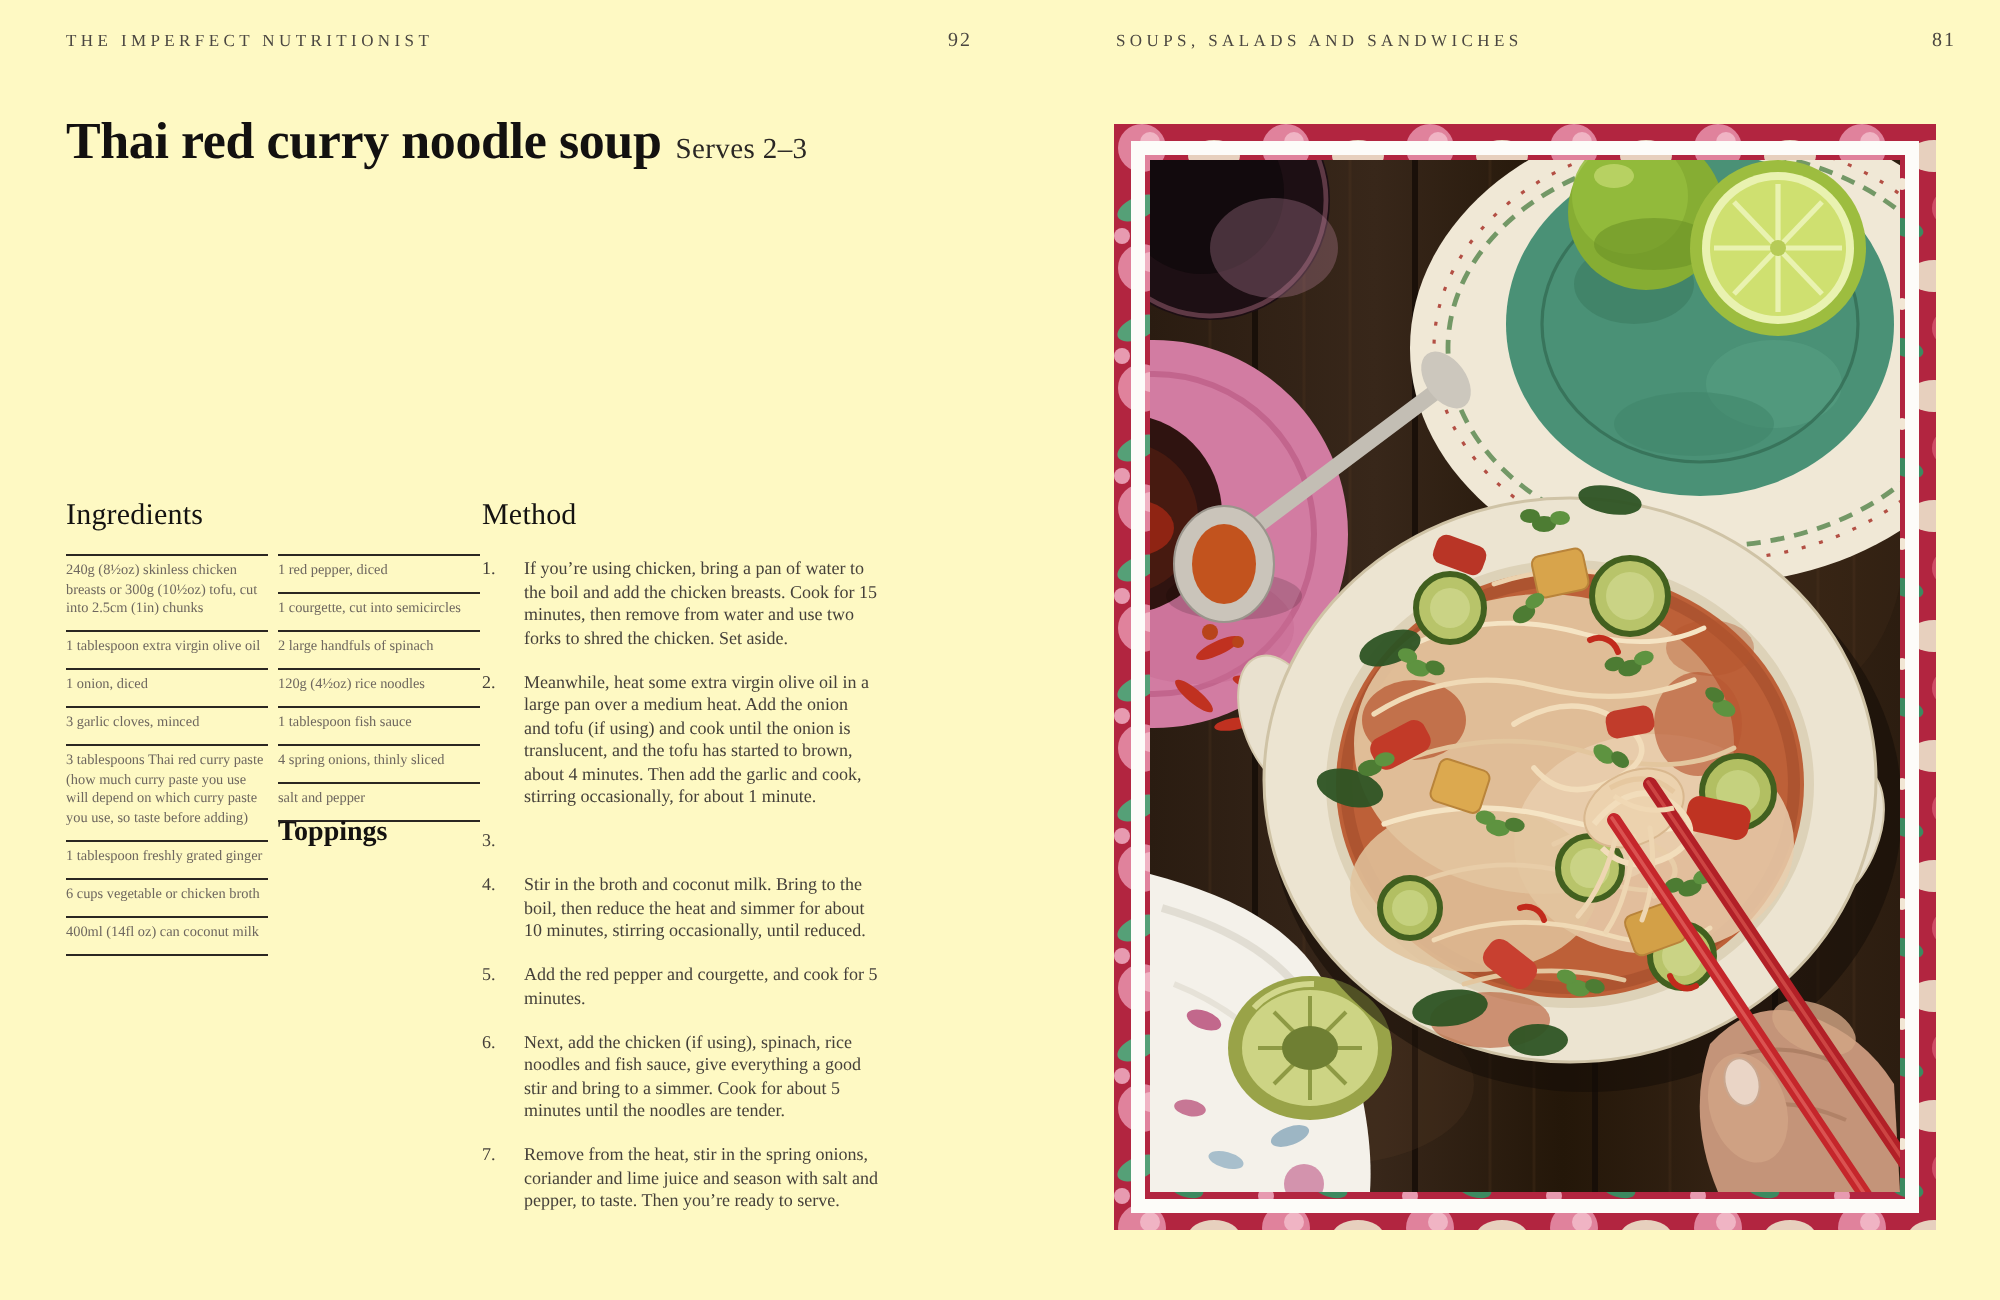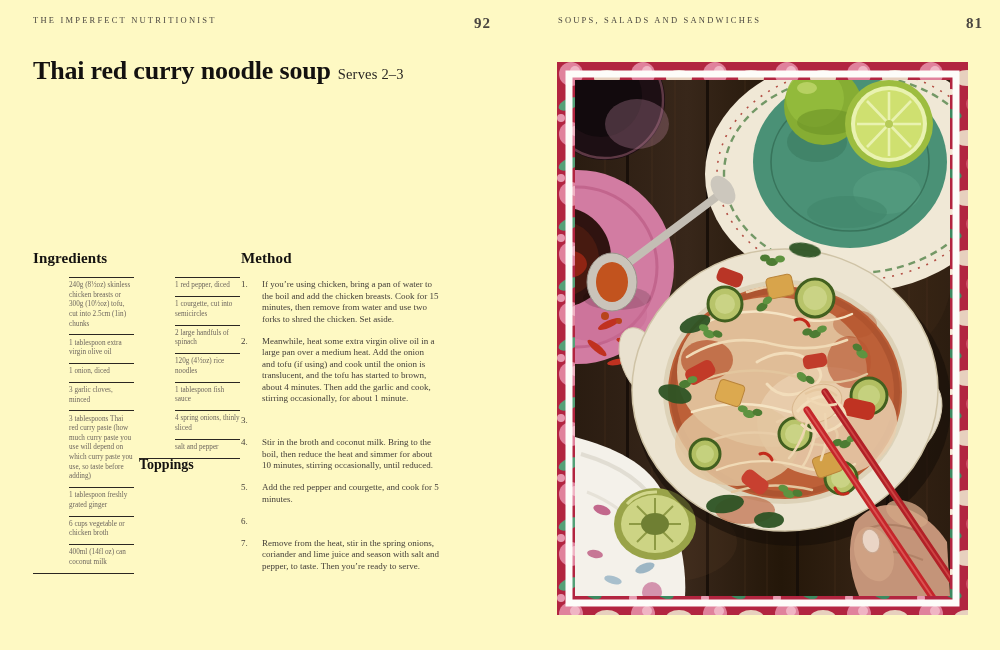--- a/index.html
+++ b/index.html
@@ -3,43 +3,43 @@
 <meta charset="utf-8">
 <style>
   * { margin:0; padding:0; box-sizing:border-box; }
   html,body { width:1000px; height:650px; background:#ffffff; overflow:hidden;
               font-family:"Liberation Serif","DejaVu Serif",serif; }
   .page { position:relative; width:1000px; height:650px; background:#fef9c3; }
 
   
   .runhead { position:absolute; top:15px; font-size:8.5px; letter-spacing:2.2px;
              color:#4b4741; white-space:nowrap; }
-  .pagenum { position:absolute; top:15px; font-size:15px; letter-spacing:1px; color:#4b4741;font-weight:bold; }
+  .pagenum { position:absolute; top:15px; font-size:10px; letter-spacing:1px; color:#4b4741; }
   .rh-left  { left:33px; }
   .pn-left  { left:474px; }
   .rh-right { left:558px; }
   .pn-right { left:966px; }
 
   
   .title { position:absolute; left:33px; top:56px; font-size:26px; font-weight:bold;
            color:#131110; letter-spacing:-0.2px; white-space:nowrap; }
   .title .serves { font-size:14.5px; font-weight:normal; color:#2a2724; letter-spacing:0.2px;
                    margin-left:7px;margin-top:48px; }
 
-  h2.sect { font-size:15px; font-weight:bold; color:#141210; letter-spacing:0.1px; }
+  h2.sect { font-size:15px; font-weight:normal; color:#141210; letter-spacing:0.1px; }
   .ing-head { position:absolute; left:33px; top:250px; }
   .met-head { position:absolute; left:241px; top:250px; }
 
   
   .ingcol { position:absolute; top:277px; font-size:7.2px; line-height:9.6px;
             color:#6e675f; letter-spacing:0; }
   .col1 { left:33px;  width:101px; }
   .col2 { left:139px; width:101px; }
   ul.ing { list-style:none; border-bottom:1.4px solid #2b2722; }
-  ul.ing li { border-top:1.4px solid #2b2722; padding:3.2px 0 5.2px;margin-left:36px; }
+  ul.ing li { border-top:1.4px solid #2b2722; padding:3.2px 0 5.2px; }
   .top-head { margin:1px 0 8px; font-size:14px; font-weight:bold; color:#141210; }
 
   
   .method { position:absolute; left:241px; top:279px; width:198px; }
   ol.steps { list-style:none; margin-top:0; }
   ol.steps li { display:flex; margin-bottom:10.5px; font-size:9px; line-height:11.5px;
                 color:#45403a; }
   ol.steps .num { flex:0 0 21px; }
   ol.steps .txt { flex:1; }
 
@@ -104,20 +104,21 @@
       <li>
           <span class="num">4.</span>
           <span class="txt">Stir in the broth and coconut milk. Bring to the boil, then reduce the heat and simmer for about 10 minutes, stirring occasionally, until reduced.</span>
         </li>
       <li>
           <span class="num">5.</span>
           <span class="txt">Add the red pepper and courgette, and cook for 5 minutes.</span>
         </li>
       <li>
           <span class="num">6.</span>
+          <span class="txt">Next, add the chicken (if using), spinach, rice noodles and fish sauce, give everything a good stir and bring to a simmer. Cook for about 5 minutes until the noodles are tender.</span>
         </li>
       <li>
           <span class="num">7.</span>
           <span class="txt">Remove from the heat, stir in the spring onions, coriander and lime juice and season with salt and pepper, to taste. Then you’re ready to serve.</span>
         </li>
     </ol>
   </div>
 
   <svg class="photo" viewBox="0 0 411 553" width="411" height="553" xmlns="http://www.w3.org/2000/svg">
     <defs>

